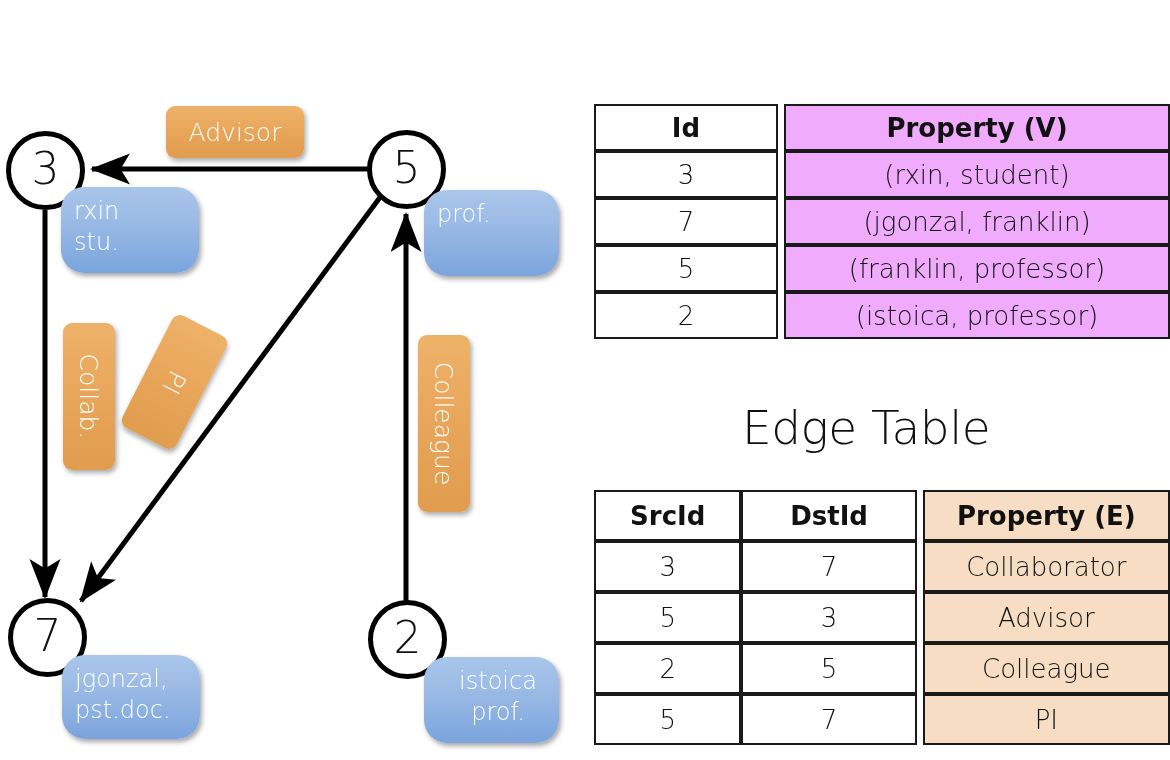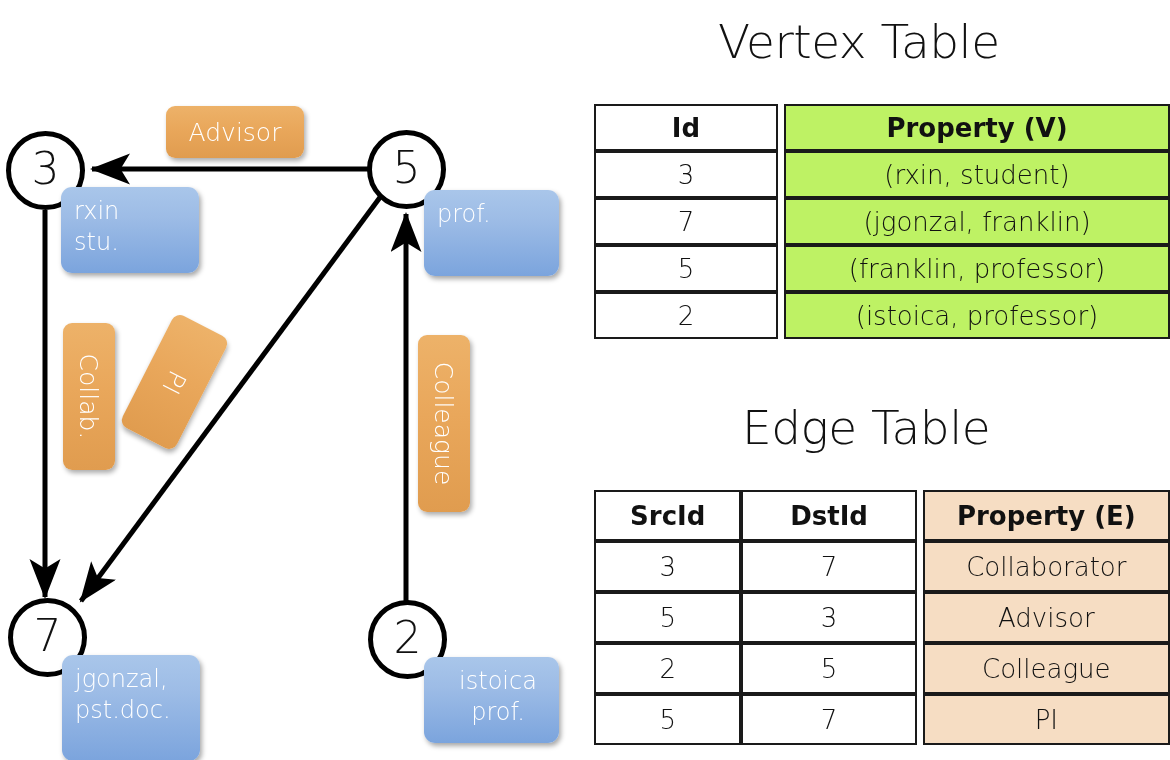--- a/index.html
+++ b/index.html
@@ -28,21 +28,21 @@
     position:absolute;border:5px solid #000;border-radius:50%;
     background:#fff;box-sizing:border-box;
     display:flex;align-items:center;justify-content:center;
     font-family:"DejaVu Sans","Liberation Sans",sans-serif;
     font-weight:300;font-size:44px;color:#111;line-height:1;
   }
   .node span{pointer-events:none;margin-top:-3px;}
 
   
   .pbox{
-    position:absolute;border-radius:11px;box-sizing:border-box;
+    position:absolute;border-radius:23px;box-sizing:border-box;
     background:linear-gradient(180deg,#a9c6ea 0%,#9dbce6 35%,#7ba4dd 100%);
     box-shadow:2px 3px 5px rgba(0,0,0,.35);
     color:#ffffff;
     font-family:"DejaVu Sans","Liberation Sans",sans-serif;
     font-weight:300;font-size:24px;line-height:1.28;
     padding:9px 0 0 13px;
   }
   .pbox .l{display:block;white-space:nowrap;}
 
   
@@ -70,34 +70,33 @@
     text-align:center;
     padding:0;
     box-sizing:border-box;
   }
   .tbl th{font-weight:700;}
   .gapcol{border:none !important;width:6px;background:#fff;}
 
   #vertex-table{left:594px;top:104px;}
   #vertex-table td,#vertex-table th{height:47px;font-size:26px;}
   #vertex-table .c-id{width:184px;background:#fff;}
-  #vertex-table .c-prop{width:386px;background:#bef264;}
+  #vertex-table .c-prop{width:386px;background:#f0abfc;}
 
   #edge-table{left:594px;top:490px;border-radius:15px;}
   #edge-table td,#edge-table th{height:51px;font-size:26px;}
   #edge-table .c-src{width:148px;background:#fff;}
   #edge-table .c-dst{width:176px;background:#fff;}
   #edge-table .c-prop{width:248px;background:#f6ddc3;}
 </style>
 </head>
 <body>
 
 <div class="stage">
 
-  <div class="title" id="t-vertex">Vertex Table</div>
   <div class="title" id="t-edge">Edge Table</div>
 
   <svg id="graph-svg" viewBox="0 0 585 760">
     <defs>
       <marker id="arw" markerWidth="9" markerHeight="9" refX="7.6" refY="3.1" orient="auto" markerUnits="strokeWidth">
         <path d="M0,0 L8,3.1 L0,6.2 L1.9,3.1 z" fill="#000"></path>
       </marker>
     </defs>
 
     <line x1="368" y1="169" x2="92" y2="169" stroke="#000" stroke-width="5" marker-end="url(#arw)"></line>
@@ -140,21 +139,21 @@
 
   <div class="pbox" id="p-rxin" style="left:61px;top:187px;width:138px;height:86px;">
     <span class="l">rxin</span>
     <span class="l">stu.</span>
   </div>
 
   <div class="pbox" id="p-franklin" style="left:424px;top:190px;width:135px;height:86px;">
     <span class="l">prof.</span>
   </div>
 
-  <div class="pbox" id="p-jgonzal" style="left:62px;top:655px;width:138px;height:106px;">
+  <div class="pbox" id="p-jgonzal" style="left:62px;top:655px;width:138px;height:84px;">
     <span class="l">jgonzal,</span>
     <span class="l">pst.doc.</span>
   </div>
 
   <div class="pbox" id="p-istoica" style="left:424px;top:657px;width:135px;height:86px;text-align:center;">
     <span class="l">istoica</span>
     <span class="l">prof.</span>
   </div>
 
   <table class="tbl" id="vertex-table">

